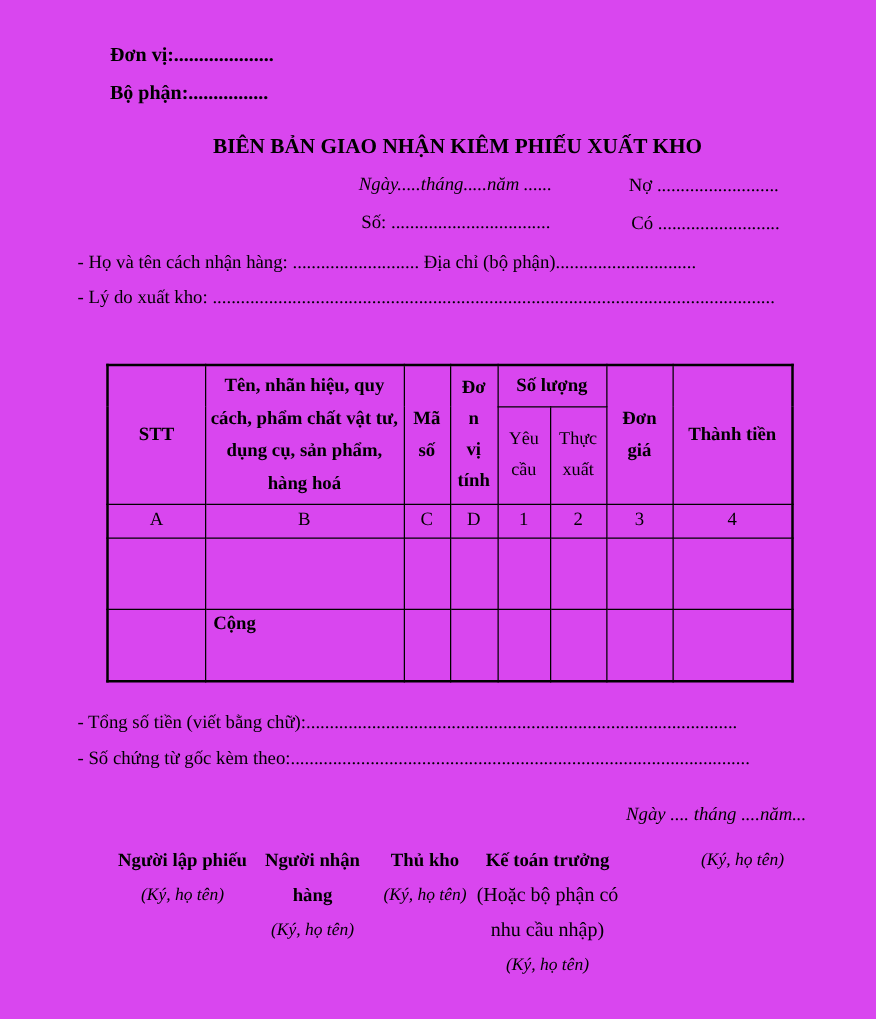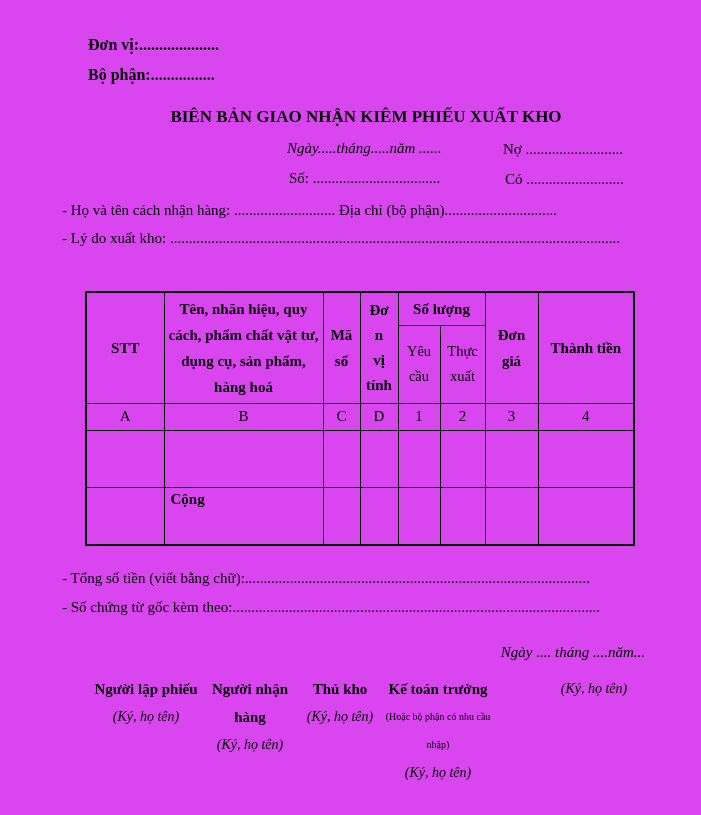--- a/index.html
+++ b/index.html
@@ -49,21 +49,21 @@
 
   .footer-date { position:absolute; right:56px; top:644px; font-style:italic; font-size:15px; white-space:nowrap; }
 
   .sig-col { position:absolute; top:675px; text-align:center; }
   .sig-1 { left:91px;  width:110px; }
   .sig-2 { left:195px; width:110px; }
   .sig-3 { left:292px; width:96px;  }
   .sig-4 { left:379px; width:118px; }
   .sig-5 { left:534px; width:120px; }
   .sig-title { font-weight:bold; font-size:15px; line-height:28px; }
-  .sig-note  { font-size:10px; line-height:28px; }
+  .sig-note  { font-size:16px; line-height:28px; }
   .sig-sign  { font-style:italic; font-size:14px; line-height:28px; }
 </style>
 </head>
 <body>
 
 <div class="page">
 
   <div class="unit-block">
     <div>Đơn vị:....................</div>
     <div>Bộ phận:................</div>

